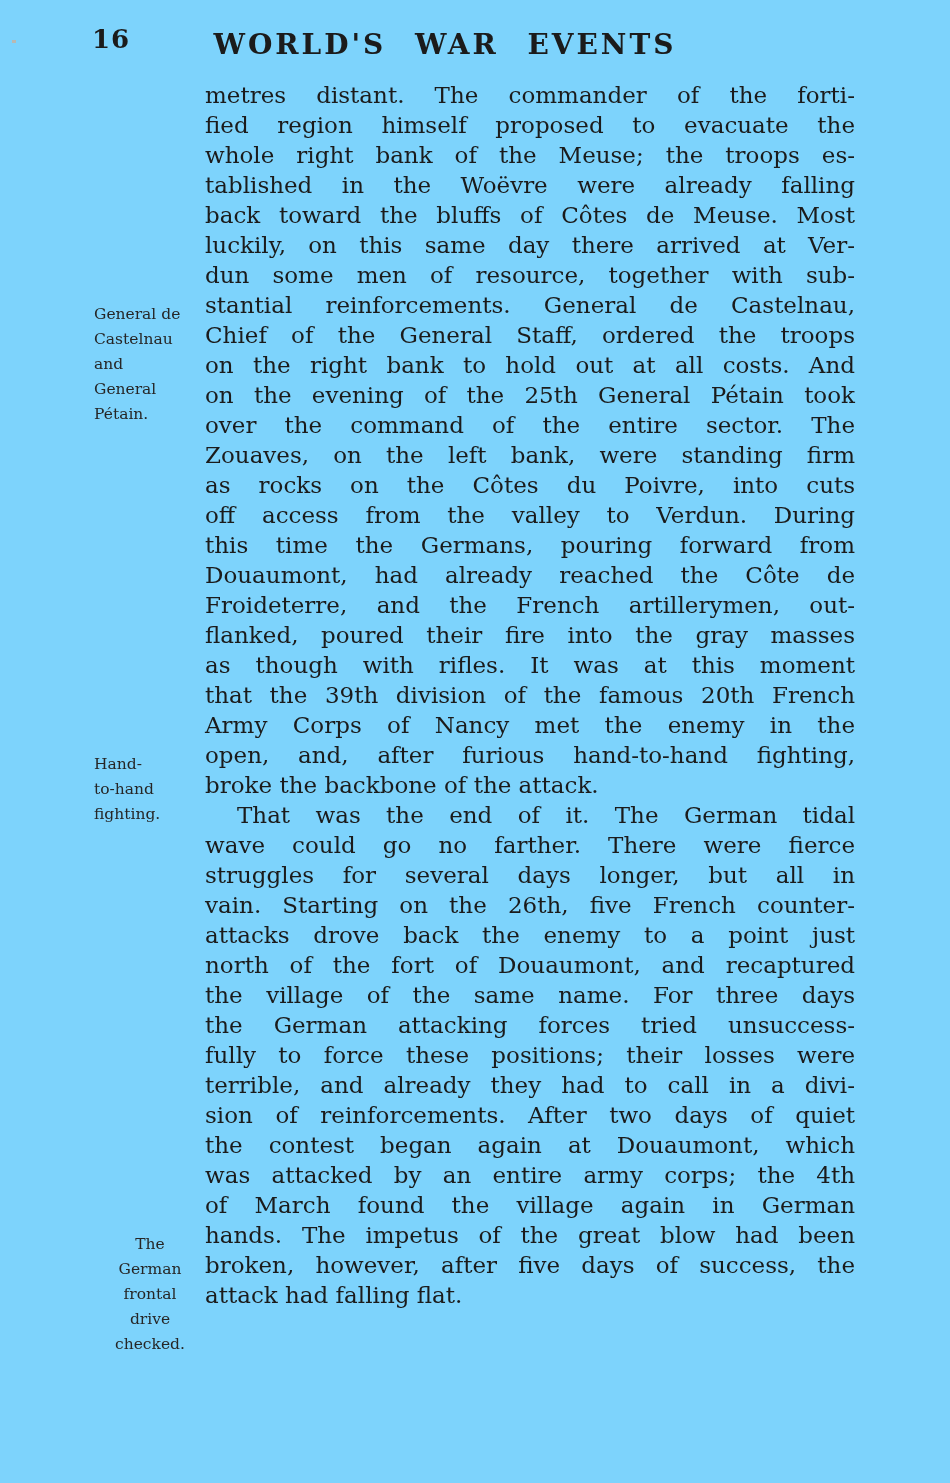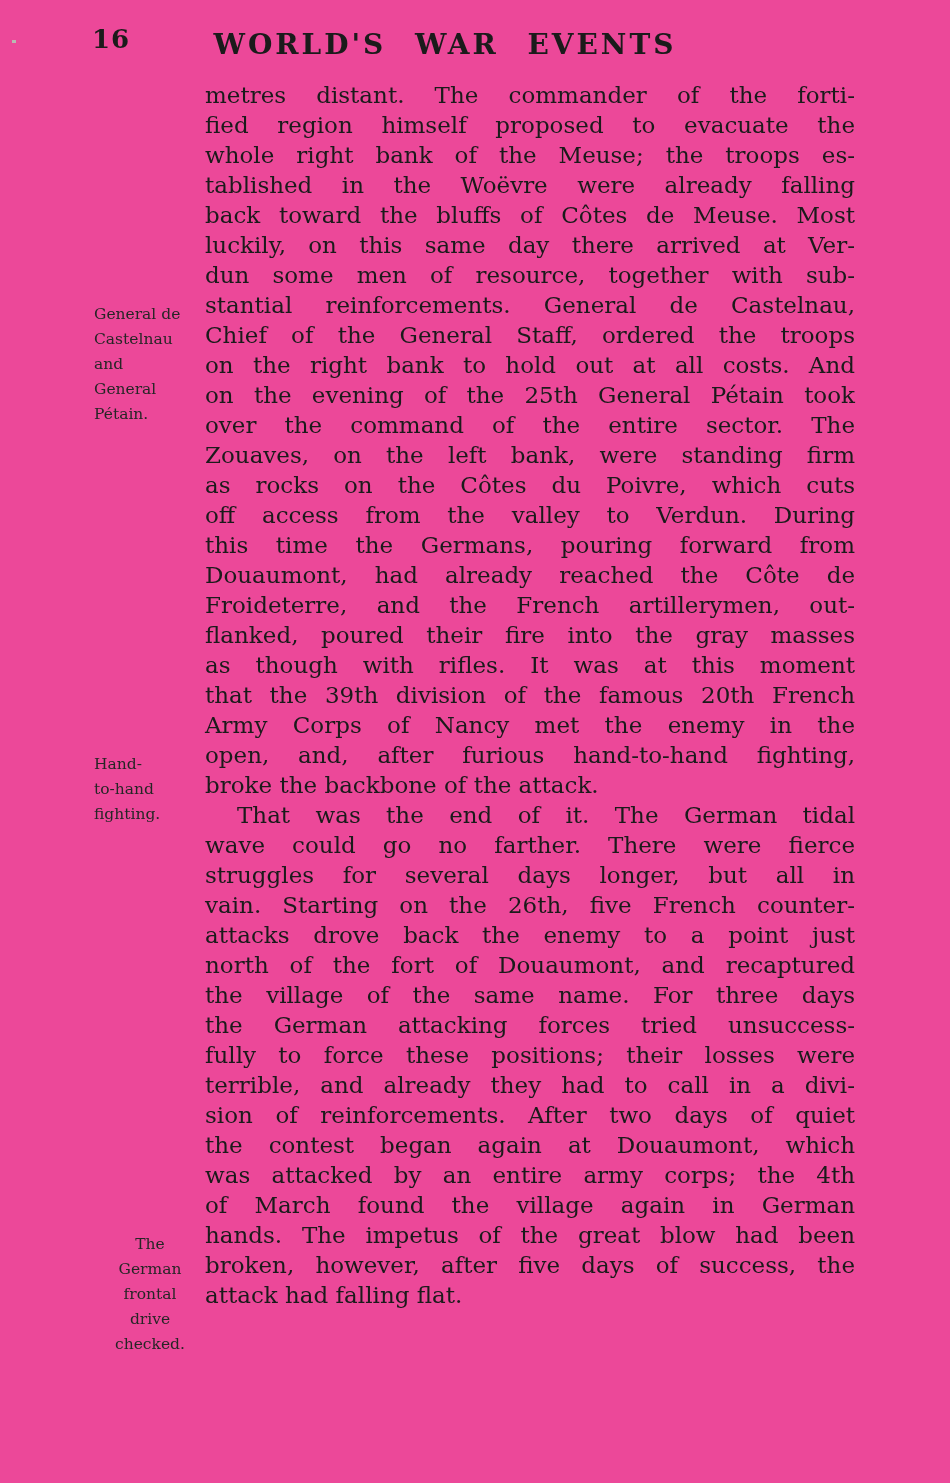--- a/index.html
+++ b/index.html
@@ -3,21 +3,21 @@
 <meta charset="utf-8">
 <style>
   html, body { margin: 0; padding: 0; }
   body { background: #d8d8d4; }
 
   .page {
     position: relative;
     width: 950px;
     height: 1483px;
     margin: 0 auto;
-    background: #ec4899;
+    background: #7dd3fc;
     color: #1b1b1b;
     font-family: "DejaVu Serif", "Liberation Serif", serif;
     overflow: hidden;
   }
 
   
   .page-number {
     position: absolute;
     left: 92px;
     top: 24px;
@@ -112,21 +112,21 @@
         <div class="line">tablished in the Woëvre were already falling</div>
         <div class="line">back toward the bluffs of Côtes de Meuse.  Most</div>
         <div class="line">luckily, on this same day there arrived at Ver-</div>
         <div class="line">dun some men of resource, together with sub-</div>
         <div class="line">stantial reinforcements.  General de Castelnau,</div>
         <div class="line">Chief of the General Staff, ordered the troops</div>
         <div class="line">on the right bank to hold out at all costs.  And</div>
         <div class="line">on the evening of the 25th General Pétain took</div>
         <div class="line">over the command of the entire sector.  The</div>
         <div class="line">Zouaves, on the left bank, were standing firm</div>
-        <div class="line">as rocks on the Côtes du Poivre, which cuts</div>
+        <div class="line">as rocks on the Côtes du Poivre, into cuts</div>
         <div class="line">off access from the valley to Verdun.  During</div>
         <div class="line">this time the Germans, pouring forward from</div>
         <div class="line">Douaumont, had already reached the Côte de</div>
         <div class="line">Froideterre, and the French artillerymen, out-</div>
         <div class="line">flanked, poured their fire into the gray masses</div>
         <div class="line">as though with rifles.  It was at this moment</div>
         <div class="line">that the 39th division of the famous 20th French</div>
         <div class="line">Army Corps of Nancy met the enemy in the</div>
         <div class="line">open, and, after furious hand-to-hand fighting,</div>
         <div class="line para-end">broke the backbone of the attack.</div>

